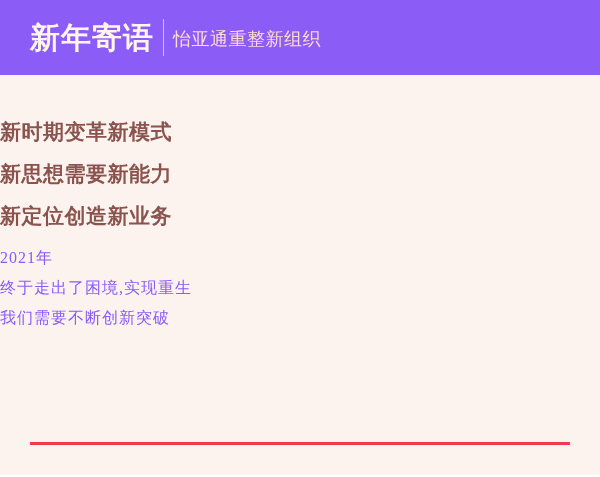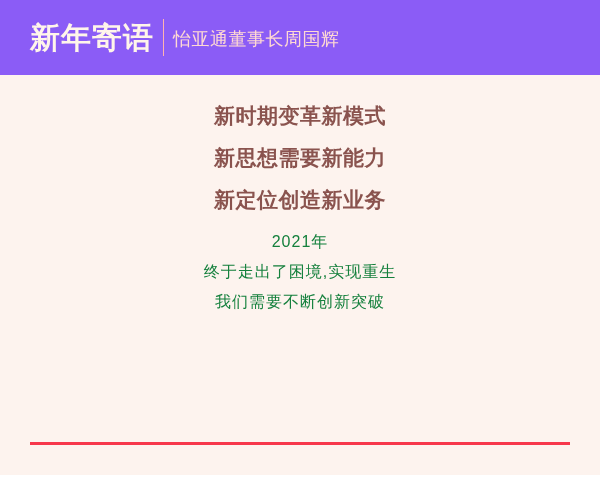--- a/index.html
+++ b/index.html
@@ -40,40 +40,41 @@
   }
   .header-subtitle {
     font-size: 18px;
     color: #ffd9d3;
     letter-spacing: 0.5px;
     line-height: 1;
     padding-top: 2px;
   }
   
   .message {
-    padding-top: 20px;
-    text-align: center;
+    padding-top: 36px;
+    text-align: left;
   }
   .headline-line {
     height: 42px;
     line-height: 42px;
     font-size: 21px;
     font-weight: bold;
     color: #8a534e;
     letter-spacing: 0.5px;
   }
   .body-group {
     margin-top: 6px;
   }
   .body-line {
     height: 30px;
     line-height: 30px;
     font-size: 16px;
-    color: #15803d;
+    color: #8b5cf6;
     letter-spacing: 1px;
+    font-family: Liberation Serif, serif;
   }
   
   .bottom-rule {
     position: absolute;
     left: 30px;
     right: 30px;
     top: 442px;
     height: 3px;
     background: #f7374b;
   }
@@ -85,21 +86,21 @@
     height: 2px;
     background: #ffffff;
   }
 </style>
 </head>
 <body>
 
 <div class="header">
   <span class="header-title">新年寄语</span>
   <span class="header-divider"></span>
-  <span class="header-subtitle">怡亚通董事长周国辉</span>
+  <span class="header-subtitle">怡亚通重整新组织</span>
 </div>
 
 <div class="message">
   <div class="headline-group">
     <div class="headline-line">新时期变革新模式</div>
     <div class="headline-line">新思想需要新能力</div>
     <div class="headline-line">新定位创造新业务</div>
   </div>
   <div class="body-group">
     <div class="body-line">2021年</div>

